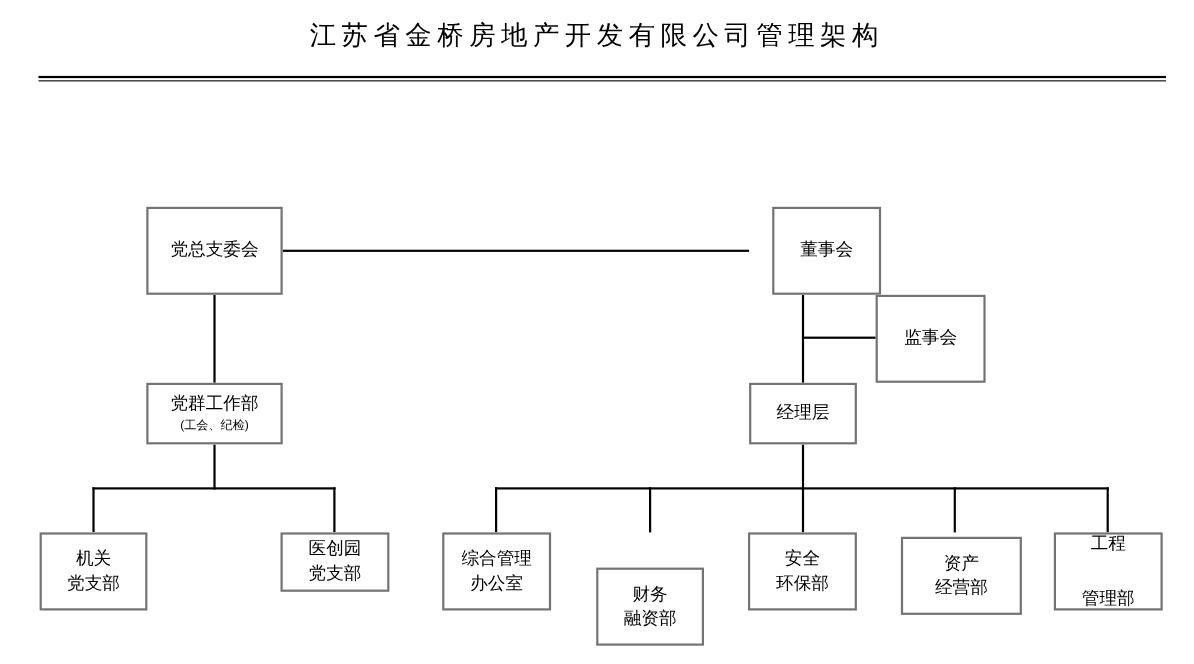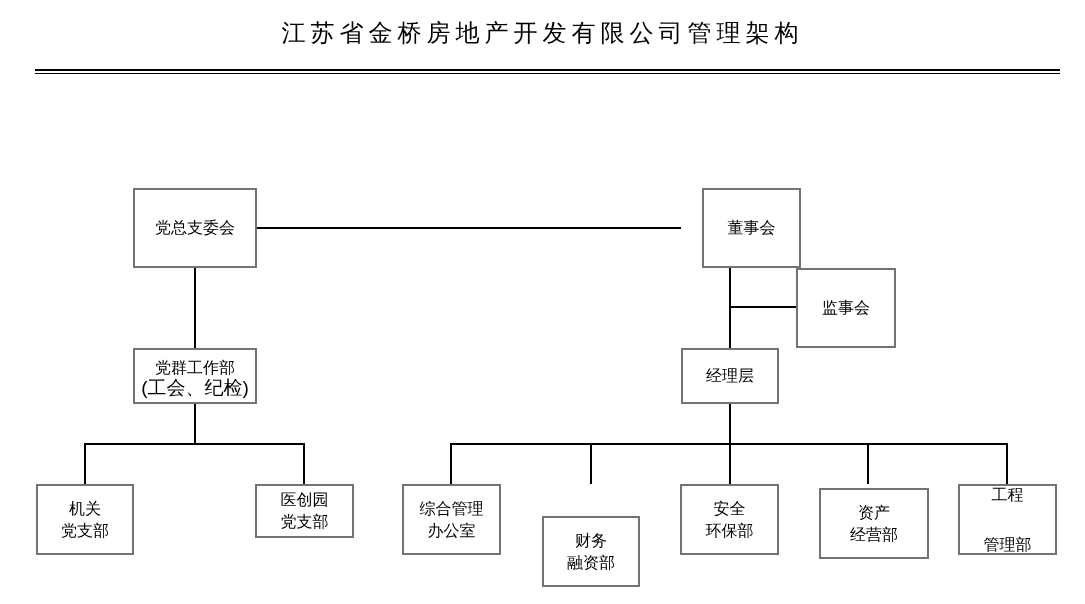--- a/index.html
+++ b/index.html
@@ -43,21 +43,21 @@
     display: flex;
     flex-direction: column;
     align-items: center;
     justify-content: center;
     text-align: center;
     font-size: 16px;
     line-height: 22px;
     z-index: 2;
   }
   .node .sub {
-    font-size: 19px;
+    font-size: 11px;
     line-height: 17px;
     text-align: right;
   }
   .line {
     position: absolute;
     background: #000;
     z-index: 1;
   }
   
   #n-party     { left: 133px; top: 188px; width: 124px; height: 80px; }

